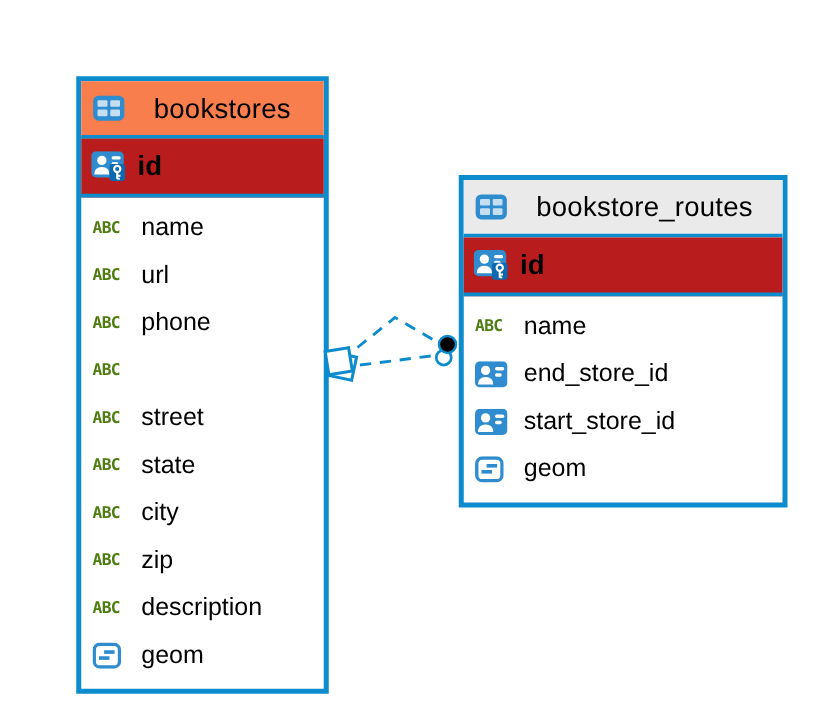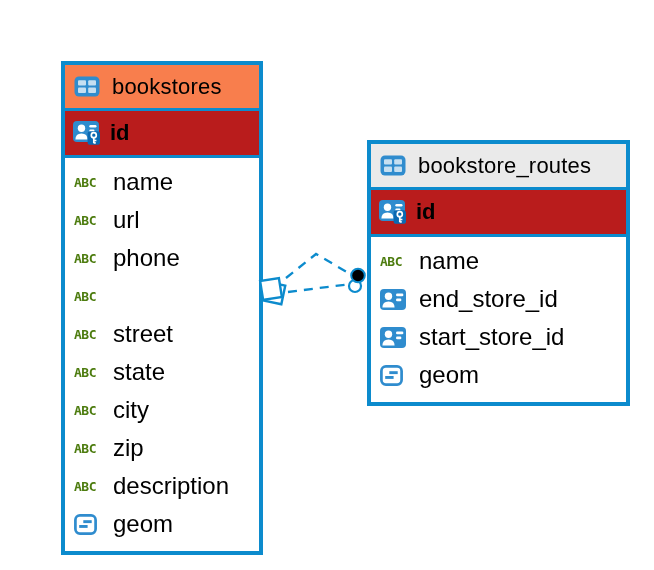--- a/index.html
+++ b/index.html
@@ -6,34 +6,34 @@
   .canvas{
     position:relative;width:654px;height:570px;background:#ffffff;overflow:hidden;
     font-family:"Liberation Sans",sans-serif;color:#000;
   }
   .etable{
     position:absolute;background:#fff;border:4px solid #0C8BCD;box-sizing:border-box;
   }
   .t-bookstores{left:61px;top:61px;width:202px;}
   .t-routes{left:367px;top:140px;width:263px;}
   .thead{
-    display:flex;align-items:center;gap:12px;height:43px;padding:0 9px;
+    display:flex;align-items:center;gap:23px;height:43px;padding:0 9px;
     border-bottom:3px solid #0C8BCD;
   }
   .thead.orange{background:#F87E4D;}
   .thead.gray{background:#EAEAEA;}
   .tname{font-size:22px;letter-spacing:.2px;white-space:nowrap;}
   .pkrow{
     display:flex;align-items:center;gap:9px;height:44px;padding:0 8px;
     border-bottom:3px solid #0C8BCD;background:#b91c1c;
   }
   .pkname{font-size:22px;font-weight:700;}
   .cols{padding:5px 0 8px 0;}
   .crow{display:flex;align-items:center;gap:9px;height:38px;padding:0 9px;}
-  .cname{font-size:24px;white-space:nowrap;}
+  .cname{font-size:20px;white-space:nowrap;}
   .icwrap{width:30px;display:flex;align-items:center;justify-content:flex-start;flex:0 0 30px;}
   .abc{
     font-family:"DejaVu Sans Mono",monospace;font-weight:800;font-size:13px;
     color:#4d7c0f;letter-spacing:-0.5px;line-height:1;
   }
   .overlay{position:absolute;left:0;top:0;pointer-events:none;}
   .defs-hidden{position:absolute;width:0;height:0;overflow:hidden;}
 </style>
 </head>
 <body>

